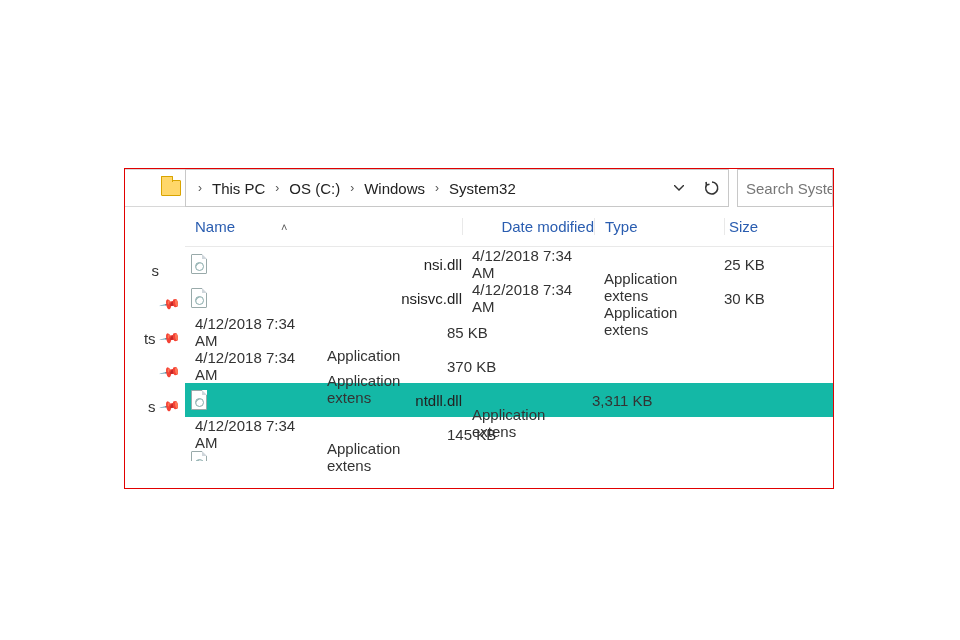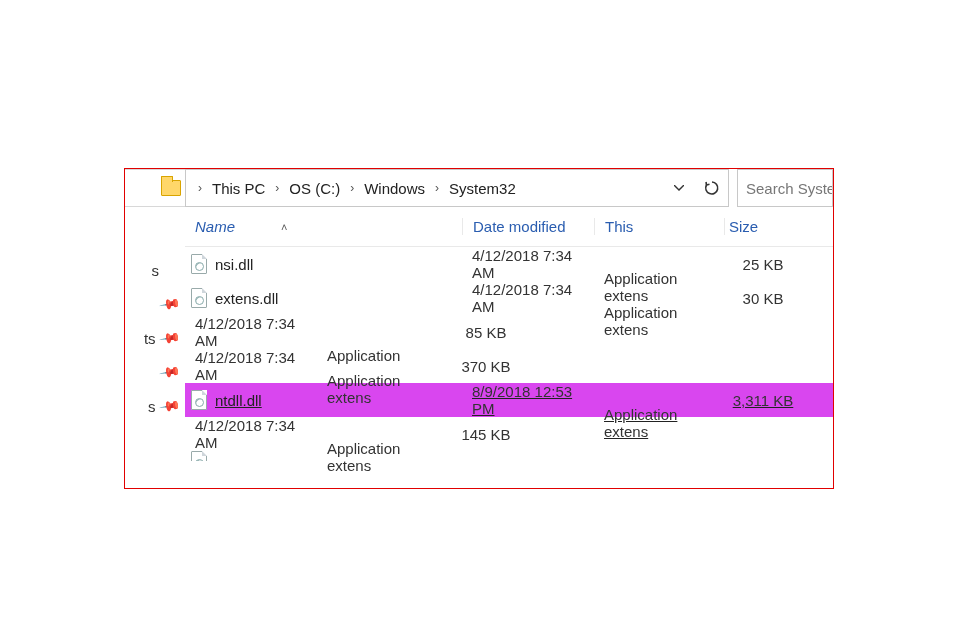--- a/index.html
+++ b/index.html
@@ -137,43 +137,42 @@
     position: relative;
   }
   .cols {
     display: flex;
     align-items: center;
     height: 40px;
     border-bottom: 1px solid #e9e9e9;
     color: #2a5db0;
     font-size: 15px;
   }
-  .col-name { width: 277px; padding-left: 10px; display:flex; align-items:center; gap:6px;font-style:italic;}
-  .col-date { width: 132px; border-left: 1px solid #e9e9e9; padding-left: 10px;}
+  .col-name { width: 277px; padding-left: 10px; display:flex; align-items:center; gap:6px;}
+  .col-date { width: 132px; border-left: 1px solid #e9e9e9; padding-left: 10px; text-align: right;}
   .col-type { width: 130px; border-left: 1px solid #e9e9e9; padding-left: 10px;}
   .col-size { width: 86px;  border-left: 1px solid #e9e9e9; padding-left: 4px;}
   .col-last { flex:1; border-left: 1px solid #e9e9e9;}
   .sort-caret { color:#555; font-size:11px; margin-left:40px;}
 
   .rows { }
   .row {
     display: flex;
     align-items: center;
     height: 34px;
     font-size: 15px;
     color: #222;
   }
   .row.sel {
-    background: #d946ef;
-    text-decoration: underline;
-  }
-  .c-name { width: 277px; padding-left: 6px; display:flex; align-items:center; gap:8px;}
+    background: #14b8a6;
+  }
+  .c-name { width: 277px; padding-left: 6px; display:flex; align-items:center; gap:1px;justify-content:space-between;}
   .c-date { width: 132px; padding-left: 10px; color:#333;}
   .c-type { width: 130px; padding-left: 10px; color:#333;margin-top:46px;}
-  .c-size { width: 86px;  padding-right: 8px; text-align:center; color:#333;}
+  .c-size { width: 86px;  padding-right: 8px; text-align:left; color:#333;}
 
   
   .ficon {
     width: 16px; height: 20px;
     border: 1px solid #9aa;
     background: #fff;
     position: relative;
     border-radius: 1px;
     flex: 0 0 16px;
   }
@@ -278,59 +277,58 @@
         </div>
       </div>
 
     <div class="main">
       <div class="cols">
         <div class="col-name">
           <span>Name</span>
           <span class="sort-caret">˄</span>
         </div>
         <div class="col-date">Date modified</div>
-        <div class="col-type">This</div>
+        <div class="col-type">Type</div>
         <div class="col-size">Size</div>
         <div class="col-last"></div>
       </div>
       <div class="rows" id="rows">
           <div class="row">
             <div class="c-name">
               <div class="ficon"></div>
               <span>nsi.dll</span>
             </div>
             <div class="c-date">4/12/2018 7:34 AM</div>
             <div class="c-type">Application extens</div>
             <div class="c-size">25 KB</div>
           </div>
           <div class="row">
             <div class="c-name">
               <div class="ficon"></div>
-              <span>extens.dll</span>
+              <span>nsisvc.dll</span>
             </div>
             <div class="c-date">4/12/2018 7:34 AM</div>
             <div class="c-type">Application extens</div>
             <div class="c-size">30 KB</div>
           </div>
           <div class="row">
             <div class="c-date">4/12/2018 7:34 AM</div>
             <div class="c-type">Application</div>
             <div class="c-size">85 KB</div>
           </div>
           <div class="row">
             <div class="c-date">4/12/2018 7:34 AM</div>
             <div class="c-type">Application extens</div>
             <div class="c-size">370 KB</div>
           </div>
           <div class="row sel">
             <div class="c-name">
               <div class="ficon"></div>
               <span>ntdll.dll</span>
             </div>
-            <div class="c-date">8/9/2018 12:53 PM</div>
             <div class="c-type">Application extens</div>
             <div class="c-size">3,311 KB</div>
           </div>
           <div class="row">
             <div class="c-date">4/12/2018 7:34 AM</div>
             <div class="c-type">Application extens</div>
             <div class="c-size">145 KB</div>
           </div>
         </div>
       <div class="partial-row">

